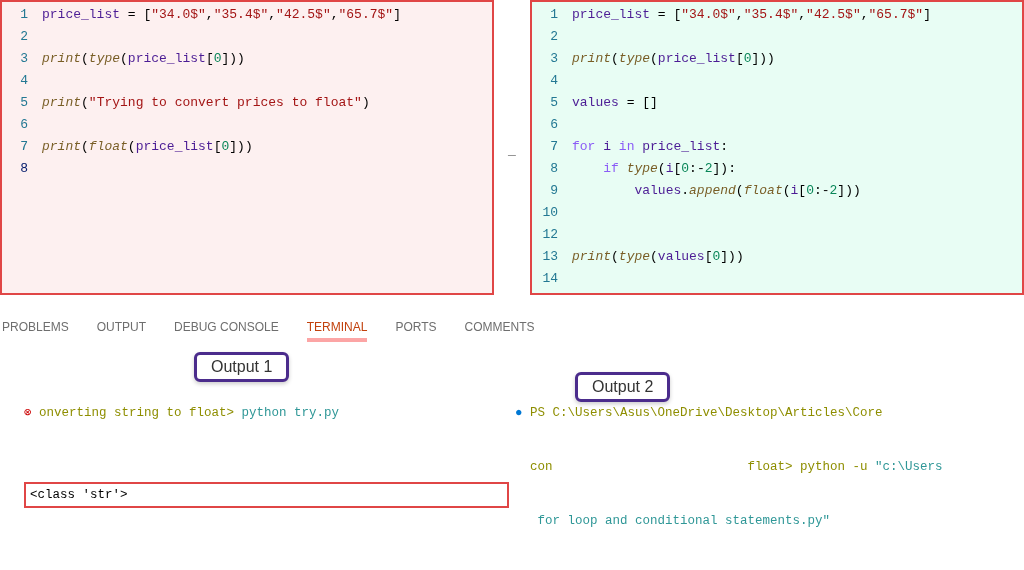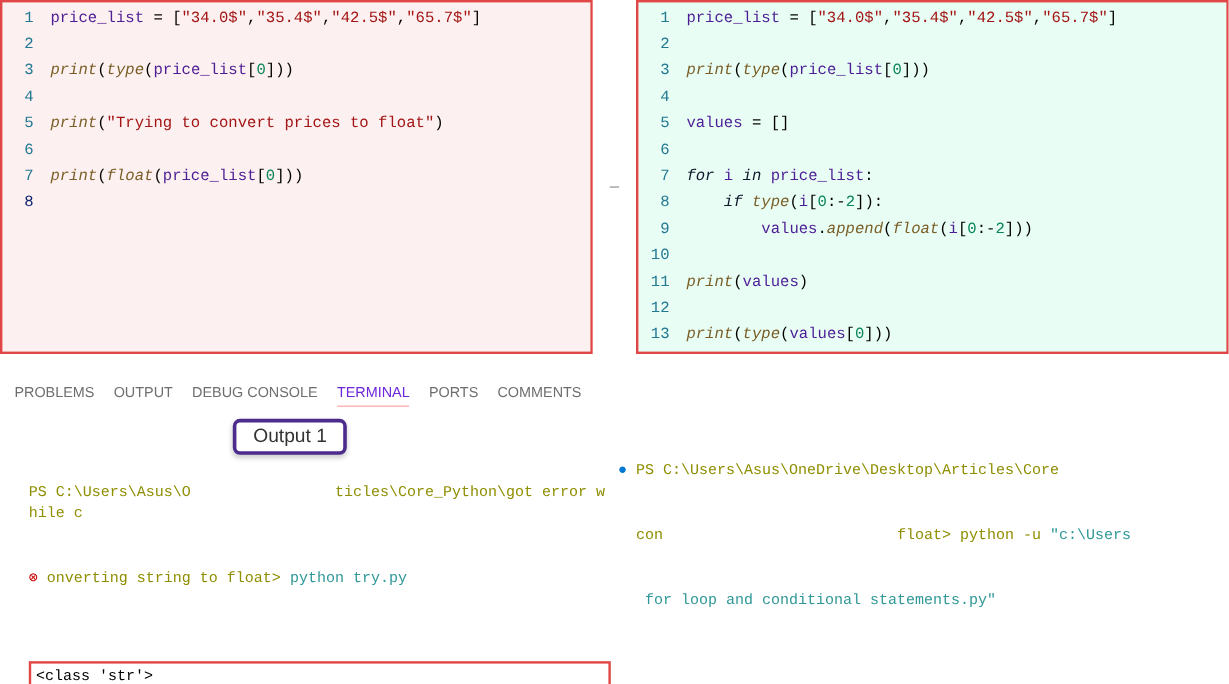--- a/index.html
+++ b/index.html
@@ -40,42 +40,42 @@
       padding-right: 14px;
       color: #237893;
       user-select: none;
     }
     .lnum-active { color: #0b216f; }
     .code { flex: 1; }
     .tk-var { color: #4c1d95; }
     .tk-op { color: #000000; }
     .tk-str { color: #a31515; }
     .tk-fn { color: #795e26; font-style: italic; }
-    .tk-kw { color: #0f172a; font-style: italic; }
+    .tk-kw { color: #8b5cf6; }
     .tk-num { color: #098658; }
     .tk-punc { color: #000000; }
 
     .mid-gap {
       width: 20px;
       display: flex;
       align-items: center;
       justify-content: center;
       color: #888;
     }
 
     .tabs-row {
       display: flex;
-      gap: 16px;
-      padding: 6px 10px 0 12px;
+      gap: 28px;
+      padding: 6px 10px 0 2px;
       font-family: 'Segoe UI', sans-serif;
       font-size: 12px;
       color: #6e6e6e;
     }
     .tab-item { padding: 4px 0; cursor: pointer; }
-    .tab-active { color: #6d28d9; border-bottom: 1px solid #fca5a5; }
+    .tab-active { color: #c2410c; border-bottom: 4px solid #fca5a5; }
 
     .terminal-area {
       display: flex;
       padding: 8px 24px;
       height: 230px;
       gap: 6px;
     }
     .term-col { flex: 1; font-size: 12.5px; line-height: 18px; position: relative; white-space: pre-wrap; word-break: break-all; }
 
     .out-label {
@@ -125,45 +125,44 @@
         <div class="code-line"><span class="lnum">1</span><span class="code"><span class="tk-var">price_list</span><span> </span><span class="tk-op">=</span><span class="tk-punc"> [</span><span class="tk-str">"34.0$"</span><span class="tk-punc">,</span><span class="tk-str">"35.4$"</span><span class="tk-punc">,</span><span class="tk-str">"42.5$"</span><span class="tk-punc">,</span><span class="tk-str">"65.7$"</span><span class="tk-punc">]</span></span></div>
         <div class="code-line"><span class="lnum">2</span><span class="code"></span></div>
         <div class="code-line"><span class="lnum">3</span><span class="code"><span class="tk-fn">print</span><span class="tk-punc">(</span><span class="tk-fn">type</span><span class="tk-punc">(</span><span class="tk-var">price_list</span><span class="tk-punc">[</span><span class="tk-num">0</span><span class="tk-punc">]))</span></span></div>
         <div class="code-line"><span class="lnum">4</span><span class="code"></span></div>
         <div class="code-line"><span class="lnum">5</span><span class="code"><span class="tk-var">values</span><span> </span><span class="tk-op">=</span><span class="tk-punc"> []</span></span></div>
         <div class="code-line"><span class="lnum">6</span><span class="code"></span></div>
         <div class="code-line"><span class="lnum">7</span><span class="code"><span class="tk-kw">for</span><span> </span><span class="tk-var">i</span><span> </span><span class="tk-kw">in</span><span> </span><span class="tk-var">price_list</span><span class="tk-punc">:</span></span></div>
         <div class="code-line"><span class="lnum">8</span><span class="code"><span>    </span><span class="tk-kw">if</span><span> </span><span class="tk-fn">type</span><span class="tk-punc">(</span><span class="tk-var">i</span><span class="tk-punc">[</span><span class="tk-num">0</span><span class="tk-punc">:-</span><span class="tk-num">2</span><span class="tk-punc">]):</span></span></div>
         <div class="code-line"><span class="lnum">9</span><span class="code"><span>        </span><span class="tk-var">values</span><span class="tk-punc">.</span><span class="tk-fn">append</span><span class="tk-punc">(</span><span class="tk-fn">float</span><span class="tk-punc">(</span><span class="tk-var">i</span><span class="tk-punc">[</span><span class="tk-num">0</span><span class="tk-punc">:-</span><span class="tk-num">2</span><span class="tk-punc">]))</span></span></div>
         <div class="code-line"><span class="lnum">10</span><span class="code"></span></div>
-        <div class="code-line"><span class="lnum">11</span><span class="code"><span class="tk-fn">print</span><span class="tk-punc">(</span><span class="tk-var">values</span><span class="tk-punc">)</span></span></div>
         <div class="code-line"><span class="lnum">12</span><span class="code"></span></div>
         <div class="code-line"><span class="lnum">13</span><span class="code"><span class="tk-fn">print</span><span class="tk-punc">(</span><span class="tk-fn">type</span><span class="tk-punc">(</span><span class="tk-var">values</span><span class="tk-punc">[</span><span class="tk-num">0</span><span class="tk-punc">]))</span></span></div>
         <div class="code-line"><span class="lnum">14</span><span class="code"></span></div>
       </div>
   </div>
 </div>
 
 <div class="tabs-row" id="tabs-row">
     <div class="tab-item">PROBLEMS</div>
     <div class="tab-item">OUTPUT</div>
     <div class="tab-item">DEBUG CONSOLE</div>
     <div class="tab-item tab-active">TERMINAL</div>
     <div class="tab-item">PORTS</div>
     <div class="tab-item">COMMENTS</div>
   </div>
 
 <div class="terminal-area">
   <div class="term-col">
     <div class="out-label out1">Output 1</div>
-    <div><span class="ps">PS C:\Users\Asus\O</span><span style="visibility:hidden">xxxxxxxxxxxxxxxx</span><span class="ps">ticles\Core_Python\got error while c</span></div>
     <div><span class="err-dot">⊗ </span><span class="ps">onverting string to float&gt; </span><span class="cmd-path">python try.py</span></div>
     <div class="term-box1" id="term-box-left"><div>&lt;class 'str'&gt;</div></div>
   </div>
   <div class="term-col">
+    <div class="out-label out2">Output 2</div>
     <div><span class="bullet-blue">● </span><span class="ps">PS C:\Users\Asus\OneDrive\Desktop\Articles\Core</span></div>
     <div><span style="visibility:hidden">xx</span><span class="ps">con</span><span style="visibility:hidden">xxxxxxxxxxxxxxxxxxxxxxxxx</span><span class="ps"> float&gt; </span><span class="ps">python -u </span><span class="cmd-path">"c:\Users</span></div>
     <div><span style="visibility:hidden">xx</span><span class="cmd-path"> for loop and conditional statements.py"</span></div>
     
     
     
   </div>
 </div>
 
 </body></html>

